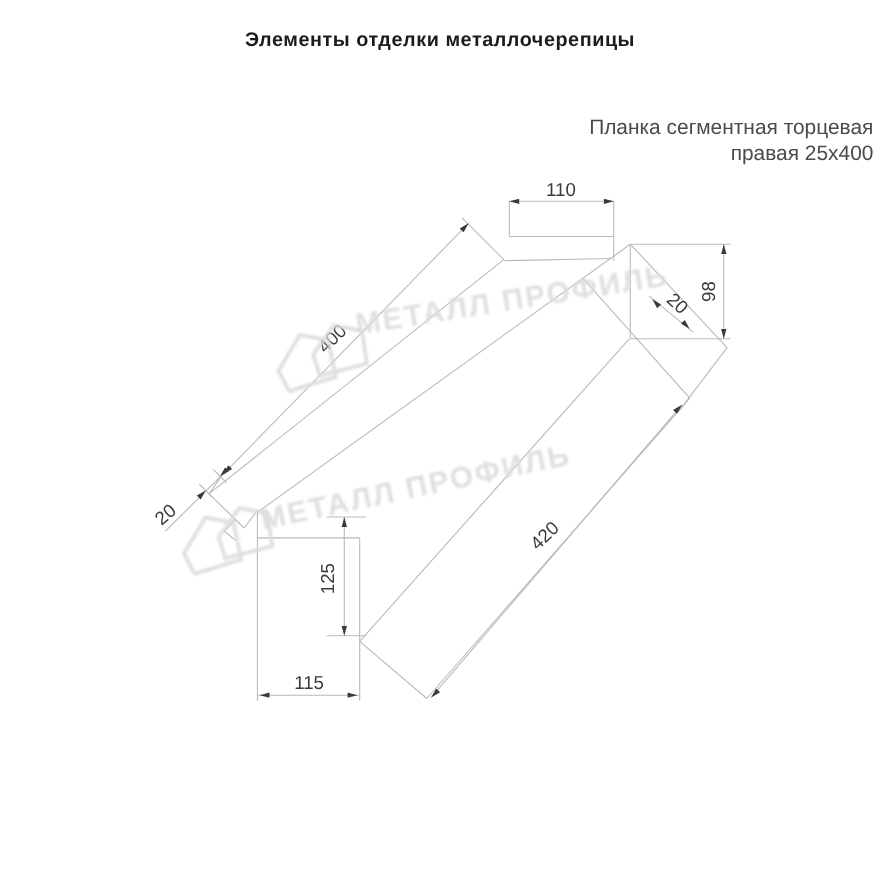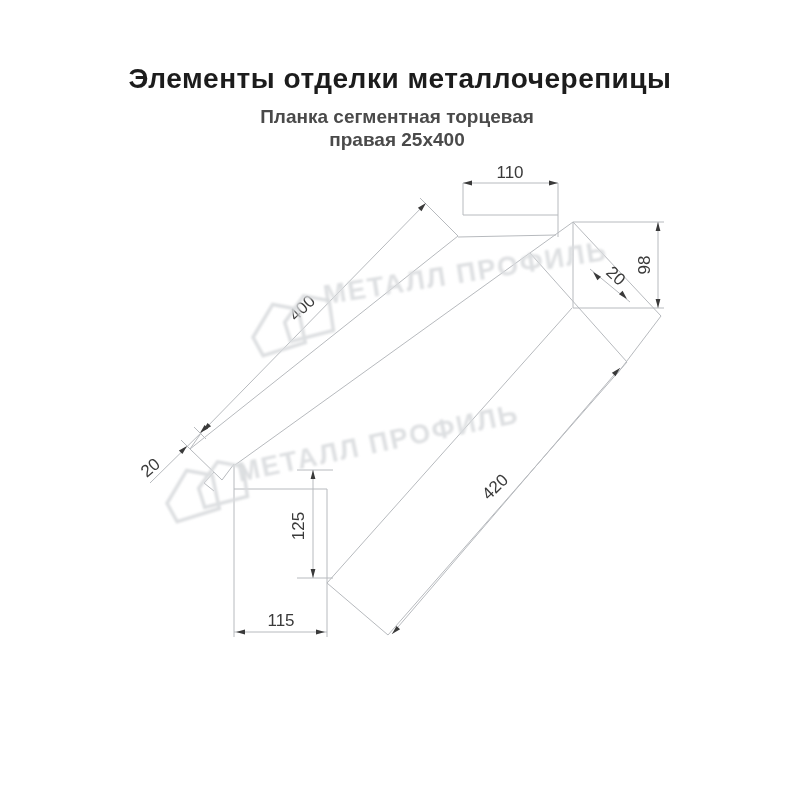--- a/index.html
+++ b/index.html
@@ -14,26 +14,26 @@
   html,body{margin:0;padding:0;}
   body{
     width:800px;height:800px;
     background:var(--background);
     font-family:"Liberation Sans", sans-serif;
     position:relative;overflow:hidden;
   }
   .page{position:absolute;inset:0;width:800px;height:800px;}
   .title{
     position:absolute;top:26px;left:0;width:800px;
-    text-align:center;font-size:28px;font-weight:bold;
-    color:var(--title);letter-spacing:0.5px;margin-top:37px;
+    text-align:center;font-size:18px;font-weight:bold;
+    color:var(--title);letter-spacing:0.5px;
   }
   .subtitle{
     position:absolute;top:105px;left:0;width:794px;
-    text-align:center;font-size:19px;font-weight:bold;
+    text-align:right;font-size:19px;font-weight:normal;
     color:var(--subtitle);line-height:23px;
   }
   .drawing{position:absolute;top:0;left:0;}
   .footer{
     position:absolute;left:24px;top:740px;
     font-size:13.5px;color:var(--footer);line-height:20px;
   }
   
   .pl{stroke:var(--line);stroke-width:1;fill:none;}
   .dl{stroke:var(--line);stroke-width:1;fill:none;}

